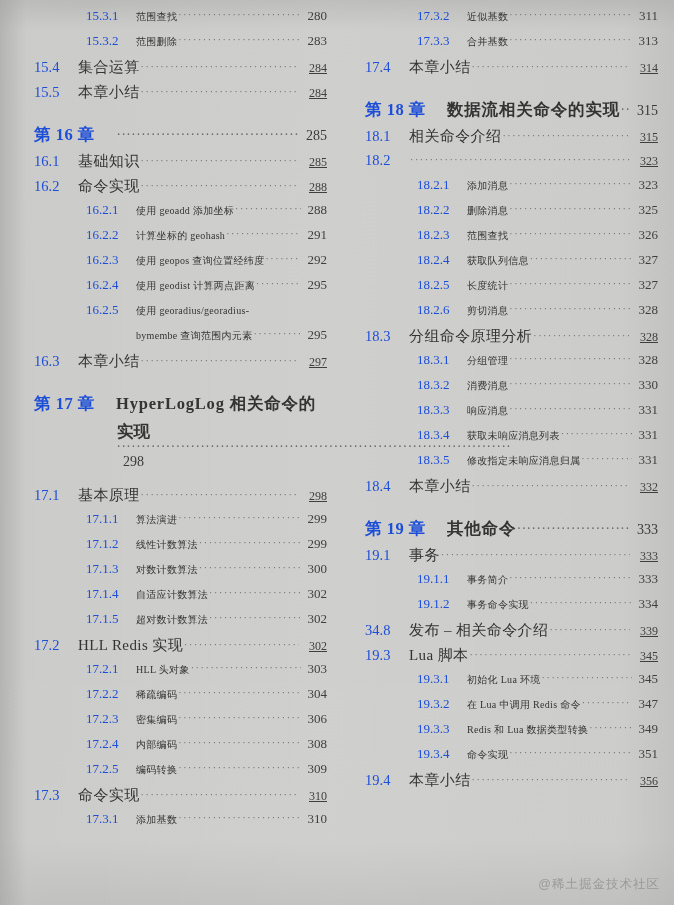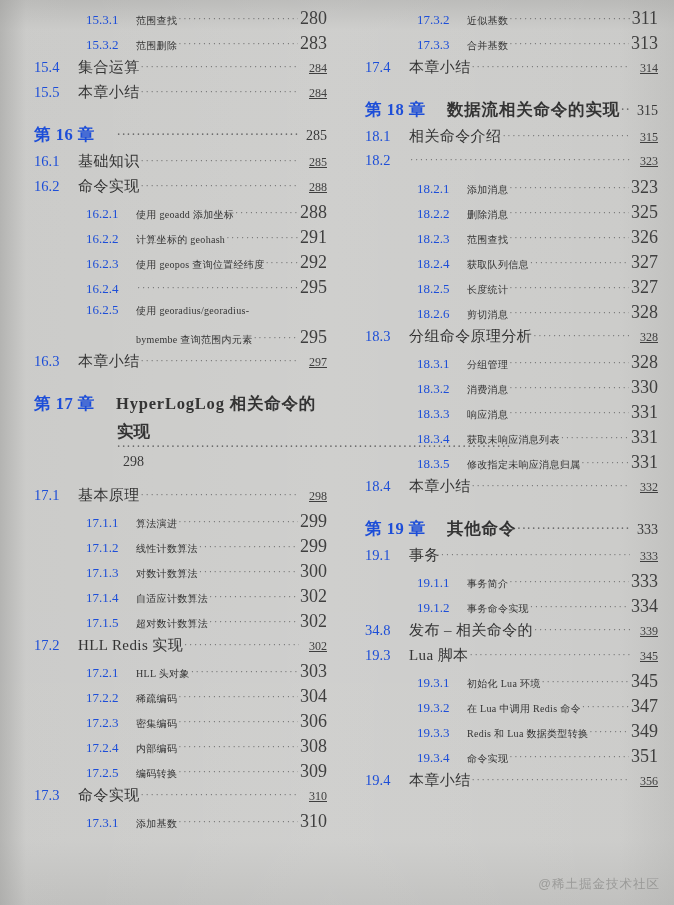--- a/index.html
+++ b/index.html
@@ -87,21 +87,21 @@
   .lv2 .page  { font-size: 12px; min-width: 26px; text-decoration: underline; }
 
   
   .lv3 {
     font-size: 13px;
     height: 25px;
     padding-left: 52px;
   }
   .lv3 .num   { width: 50px; }
   .lv3 .title { font-size: 10px; letter-spacing: 0.3px; }
-  .lv3 .page  { font-size: 18px; min-width: 24px; }
+  .lv3 .page  { font-size: 13px; min-width: 24px; }
   .lv3.cont {
     padding-left: 102px;
   }
   .lv3.cont .num { width: 0; }
 
   
   .chap {
     font-weight: bold;
     font-size: 16.5px;
     margin-top: 16px;
@@ -196,20 +196,21 @@
         <span class="page">291</span>
       </div>
       <div class="row lv3">
         <span class="num">16.2.3</span>
         <span class="title">使用 geopos 查询位置经纬度</span>
         <span class="dots">················································································</span>
         <span class="page">292</span>
       </div>
       <div class="row lv3">
         <span class="num">16.2.4</span>
+        <span class="title">使用 geodist 计算两点距离</span>
         <span class="dots">················································································</span>
         <span class="page">295</span>
       </div>
       <div class="row lv3">
         <span class="num">16.2.5</span>
         <span class="title">使用 georadius/georadius-</span>
         <span class="dots"></span>
       </div>
       <div class="row lv3 cont">
         <span class="num"></span>
@@ -452,21 +453,21 @@
         <span class="page">333</span>
       </div>
       <div class="row lv3">
         <span class="num">19.1.2</span>
         <span class="title">事务命令实现</span>
         <span class="dots">················································································</span>
         <span class="page">334</span>
       </div>
       <div class="row lv2">
         <span class="num">34.8</span>
-        <span class="title">发布 – 相关命令的</span>
+        <span class="title">发布 – 相关命令介绍</span>
         <span class="dots">················································································</span>
         <span class="page">339</span>
       </div>
       <div class="row lv2">
         <span class="num">19.3</span>
         <span class="title">Lua 脚本</span>
         <span class="dots">················································································</span>
         <span class="page">345</span>
       </div>
       <div class="row lv3">

